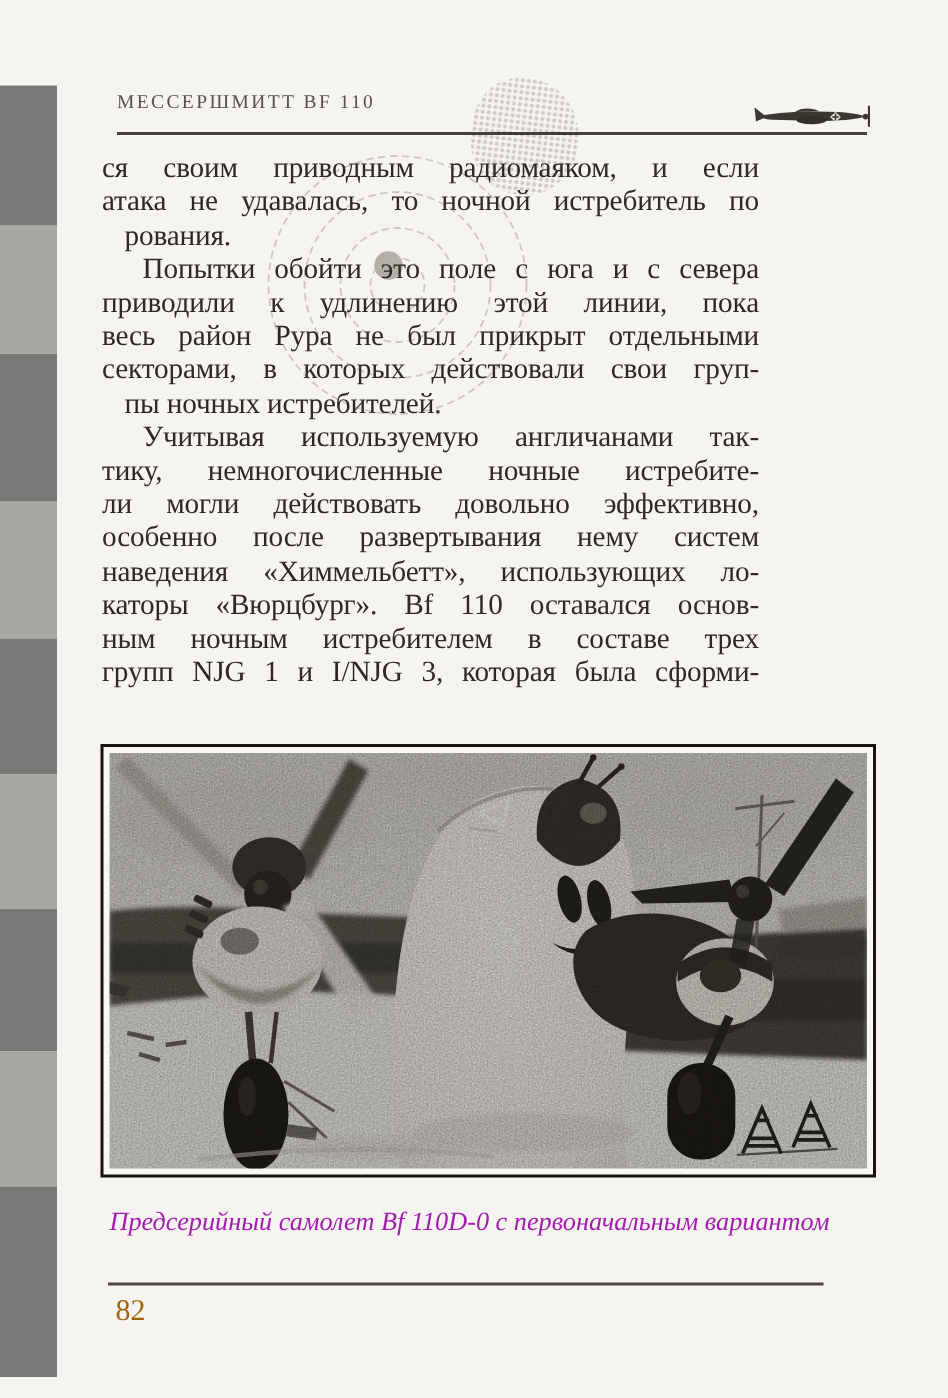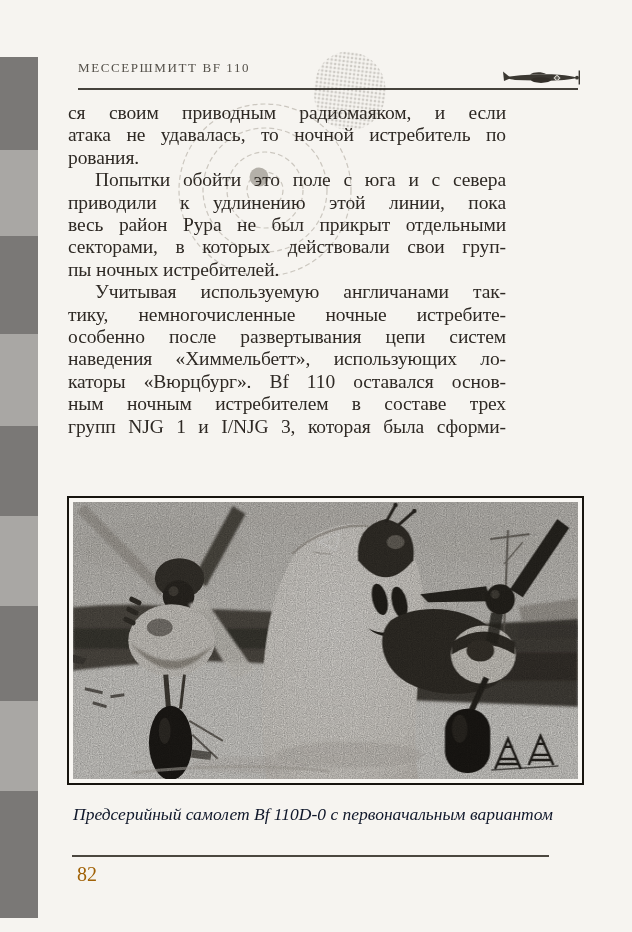--- a/index.html
+++ b/index.html
@@ -27,33 +27,33 @@
   .smudge{position:absolute;left:314px;top:52px;width:72px;height:78px;
     background-image:radial-gradient(rgba(104,99,91,.5) 1px,rgba(104,99,91,0) 1.7px);
     background-size:4px 4px;border-radius:46% 54% 50% 50%;
     transform:rotate(7deg);opacity:.55;mix-blend-mode:multiply;pointer-events:none;}
   
   .body-text{
     position:absolute;left:68px;top:102px;width:438px;
     font-size:19.5px;line-height:22.4px;letter-spacing:-0.1px;
   }
   .ln{text-align:justify;text-align-last:justify;white-space:normal;}
-  .ln.end{text-align-last:left;}
+  .ln.end{text-align-last:left;margin-left:15px;}
   .ln.ind{text-indent:27px;}
   
   .photo-frame{
     position:absolute;left:67px;top:496px;
     width:505px;height:277px;
     border:2.5px solid #17140f;padding:4px;background:#f9f7f3;
   }
   .photo-frame svg{display:block;}
   
   .caption{
     position:absolute;left:73px;top:804px;width:506px;
-    font-style:italic;font-size:17.5px;line-height:21.5px;color:#0f172a;
+    font-style:italic;font-size:17.5px;line-height:21.5px;color:#a21caf;
   }
   .caption-rule{position:absolute;left:72px;top:855px;width:477px;height:2px;background:#4b473f;}
   .page-number{position:absolute;left:77px;top:863px;font-size:20px;color:#a16207;}
 </style>
 </head>
 <body>
 
 <div class="page">
 
   <div class="edge-stripes">
@@ -101,21 +101,22 @@
     <div class="para">
       <div class="ln ind">Попытки обойти это поле с юга и с севера</div>
       <div class="ln">приводили к удлинению этой линии, пока</div>
       <div class="ln">весь район Рура не был прикрыт отдельными</div>
       <div class="ln">секторами, в которых действовали свои груп-</div>
       <div class="ln end">пы ночных истребителей.</div>
     </div>
     <div class="para">
       <div class="ln ind">Учитывая используемую англичанами так-</div>
       <div class="ln">тику, немногочисленные ночные истребите-</div>
-      <div class="ln">особенно после развертывания цепи систем</div>
+      <div class="ln">ли могли действовать довольно эффективно,</div>
+      <div class="ln">особенно после развертывания нему систем</div>
       <div class="ln">наведения «Химмельбетт», использующих ло-</div>
       <div class="ln">каторы «Вюрцбург». Bf 110 оставался основ-</div>
       <div class="ln">ным ночным истребителем в составе трех</div>
       <div class="ln">групп NJG 1 и I/NJG 3, которая была сформи-</div>
     </div>
   </main>
 
   <figure class="photo-frame" style="margin:0">
     <svg width="505" height="277" viewBox="0 0 512 276" preserveAspectRatio="none" aria-hidden="true">
       <defs>

